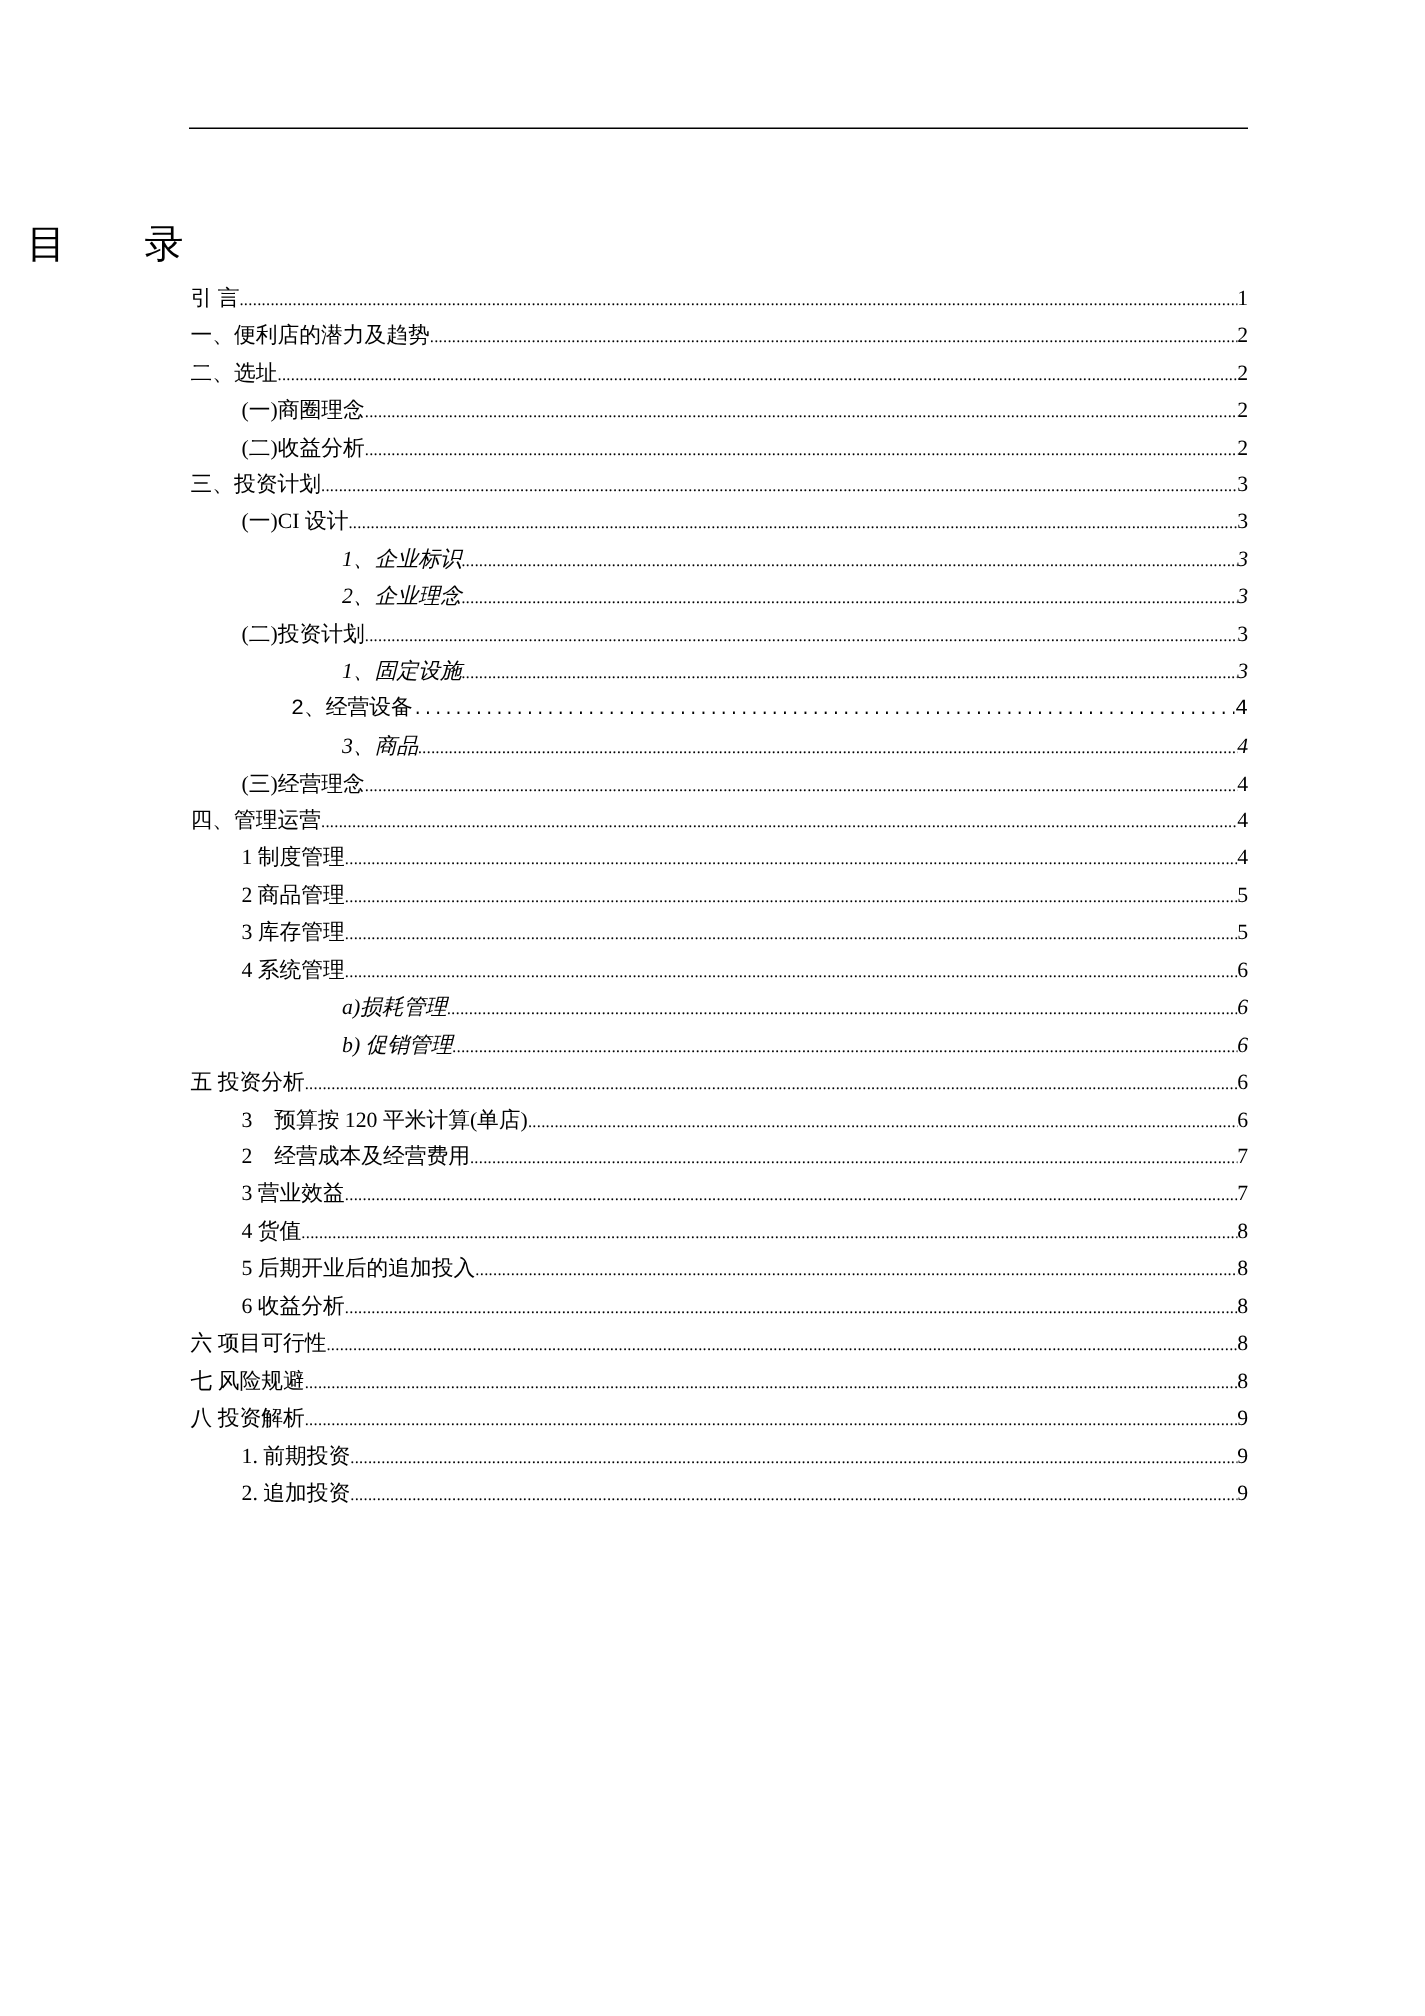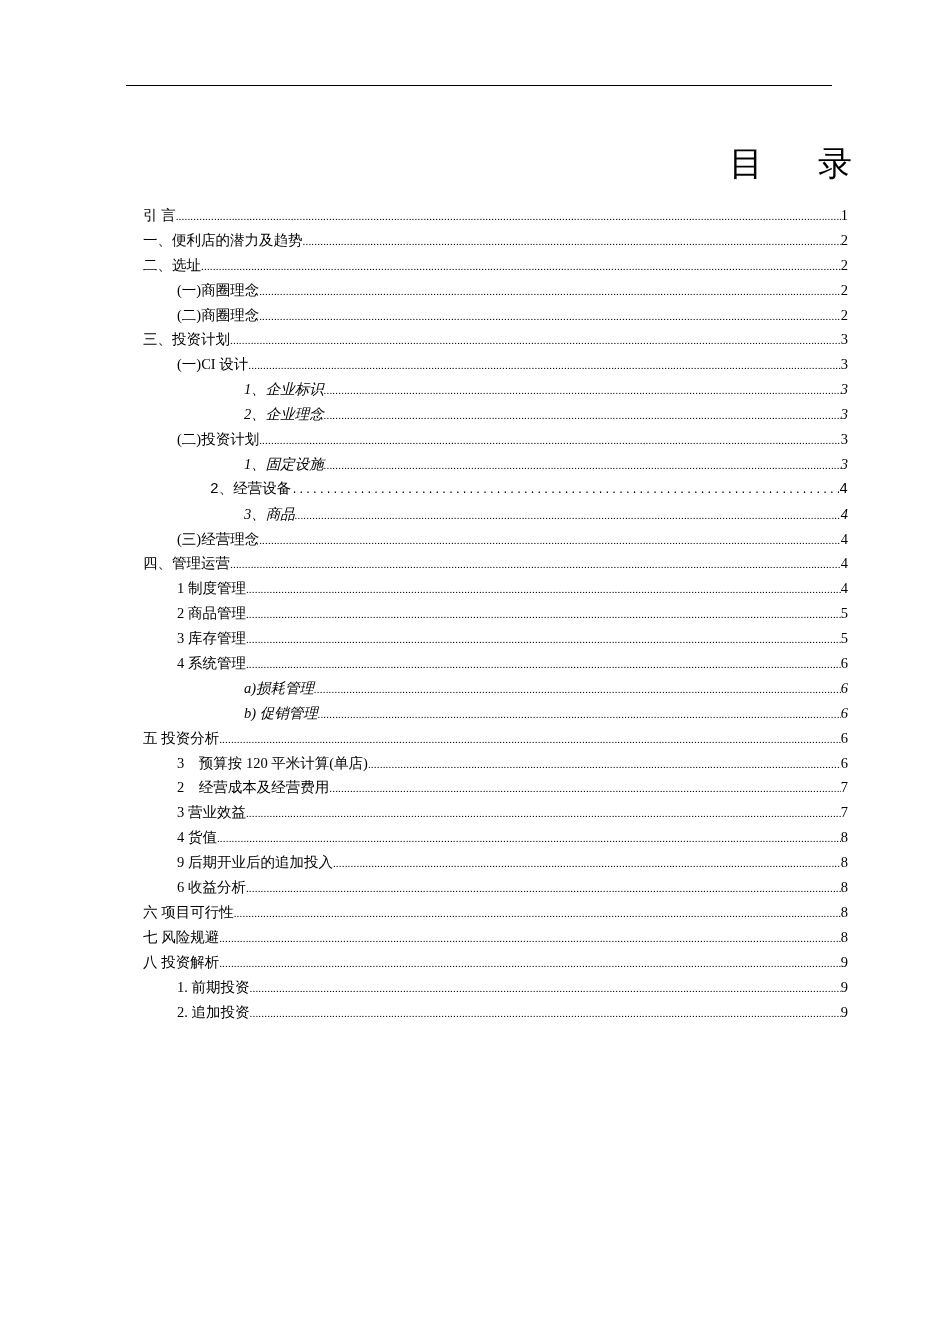--- a/index.html
+++ b/index.html
@@ -21,34 +21,34 @@
       top: 85px;
       width: 706px;
       height: 0;
       border-top: 1.5px solid #000000;
     }
     .toc-title {
       position: absolute;
       left: 0;
       width: 874px;
       top: 140px;
-      text-align: right;
-      font-size: 34px;
+      text-align: left;
+      font-size: 26px;
       line-height: 46px;
       letter-spacing: 22px;
       padding-left: 18px;
       box-sizing: border-box;
       font-family: "DejaVu Serif", "Liberation Serif", serif;
     }
     .toc-list {
       position: absolute;
       left: 127px;
       top: 187px;
       width: 705px;
-      margin: 16px;
+      margin: 0;
       padding: 0;
       list-style: none;
     }
     .toc-row {
       display: flex;
       align-items: baseline;
       height: 24.9px;
       line-height: 24.9px;
       font-size: 14.5px;
       white-space: nowrap;
@@ -101,21 +101,21 @@
       <span class="label">二、选址</span>
       <span class="leader"></span>
       <span class="page">2</span>
     </li>
   <li class="toc-row lvl-1">
       <span class="label">(一)商圈理念</span>
       <span class="leader"></span>
       <span class="page">2</span>
     </li>
   <li class="toc-row lvl-1">
-      <span class="label">(二)商圈理念</span>
+      <span class="label">(二)收益分析</span>
       <span class="leader"></span>
       <span class="page">2</span>
     </li>
   <li class="toc-row lvl-0">
       <span class="label">三、投资计划</span>
       <span class="leader"></span>
       <span class="page">3</span>
     </li>
   <li class="toc-row lvl-1">
       <span class="label">(一)CI 设计</span>
@@ -211,21 +211,21 @@
       <span class="label">3 营业效益</span>
       <span class="leader"></span>
       <span class="page">7</span>
     </li>
   <li class="toc-row lvl-1">
       <span class="label">4 货值</span>
       <span class="leader"></span>
       <span class="page">8</span>
     </li>
   <li class="toc-row lvl-1">
-      <span class="label">9 后期开业后的追加投入</span>
+      <span class="label">5 后期开业后的追加投入</span>
       <span class="leader"></span>
       <span class="page">8</span>
     </li>
   <li class="toc-row lvl-1">
       <span class="label">6 收益分析</span>
       <span class="leader"></span>
       <span class="page">8</span>
     </li>
   <li class="toc-row lvl-0">
       <span class="label">六 项目可行性</span>

